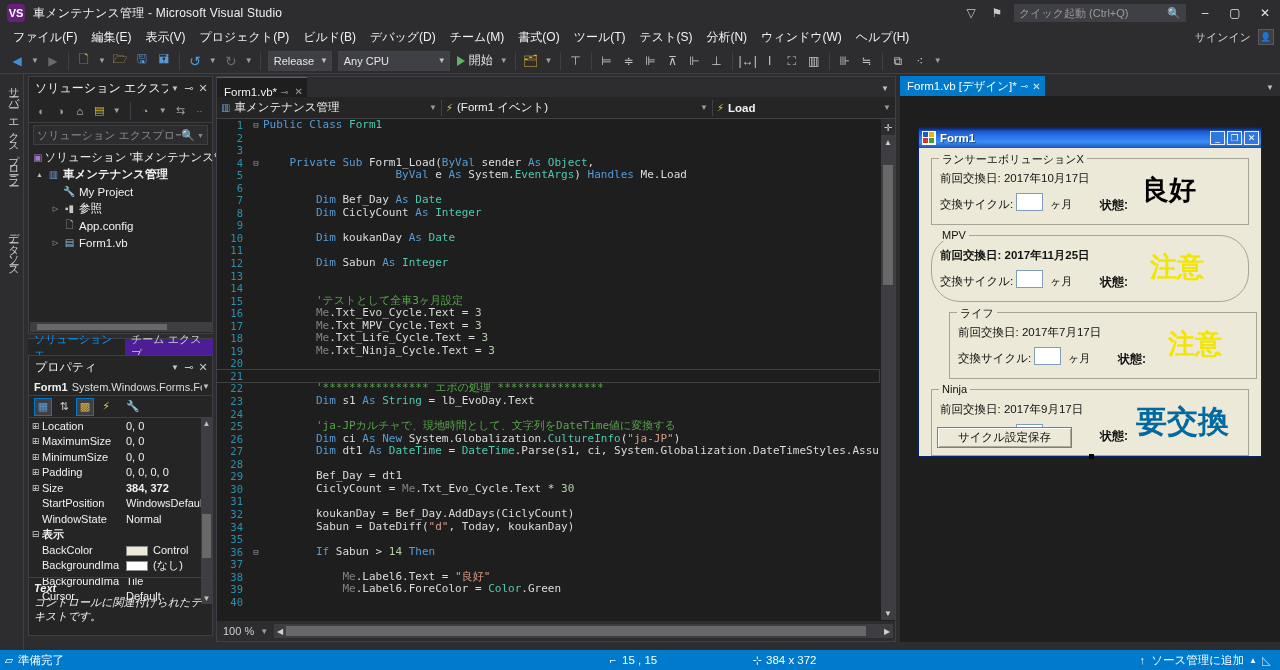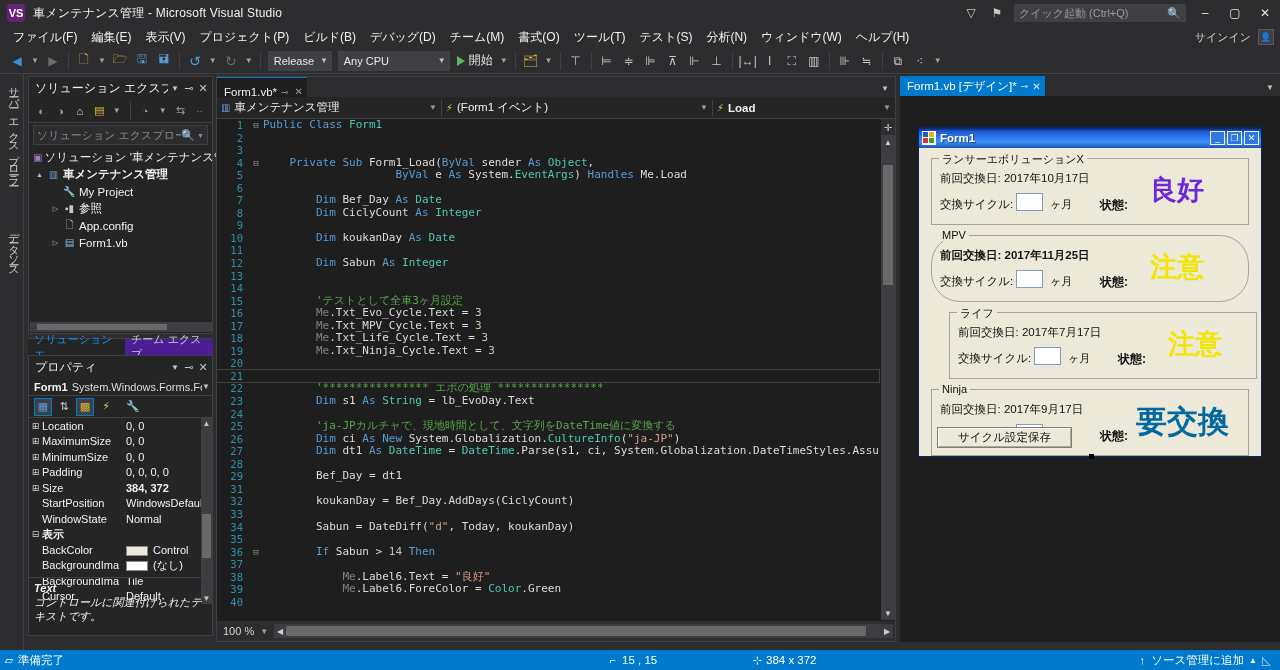--- a/index.html
+++ b/index.html
@@ -561,23 +561,23 @@
           <div class="crow"><span class="ln">20</span><span class="gut"></span><span class="ctext"></span></div>
           <div class="crow cur-line"><span class="ln">21</span><span class="gut"></span><span class="ctext"></span></div>
           <div class="crow"><span class="ln">22</span><span class="gut"></span><span class="ctext">        <span class="c">'**************** エボの処理 ****************</span></span></div>
           <div class="crow"><span class="ln">23</span><span class="gut"></span><span class="ctext">        <span class="k">Dim </span><span class="w">s1 </span><span class="k">As </span><span class="t">String</span><span class="w"> = lb_EvoDay.Text</span></span></div>
           <div class="crow"><span class="ln">24</span><span class="gut"></span><span class="ctext"></span></div>
           <div class="crow"><span class="ln">25</span><span class="gut"></span><span class="ctext">        <span class="c">'ja-JPカルチャで、現地時間として、文字列をDateTime値に変換する</span></span></div>
           <div class="crow"><span class="ln">26</span><span class="gut"></span><span class="ctext">        <span class="k">Dim </span><span class="w">ci </span><span class="k">As </span><span class="k">New </span><span class="w">System.Globalization.</span><span class="t">CultureInfo</span><span class="w">(</span><span class="s">"ja-JP"</span><span class="w">)</span></span></div>
           <div class="crow"><span class="ln">27</span><span class="gut"></span><span class="ctext">        <span class="k">Dim </span><span class="w">dt1 </span><span class="k">As </span><span class="t">DateTime</span><span class="w"> = </span><span class="t">DateTime</span><span class="w">.Parse(s1, ci, System.Globalization.DateTimeStyles.Assu</span></span></div>
           <div class="crow"><span class="ln">28</span><span class="gut"></span><span class="ctext"></span></div>
           <div class="crow"><span class="ln">29</span><span class="gut"></span><span class="ctext">        <span class="w">Bef_Day = dt1</span></span></div>
+          <div class="crow"><span class="ln">30</span><span class="gut"></span><span class="ctext">        <span class="w">CiclyCount = </span><span class="me">Me</span><span class="w">.Txt_Evo_Cycle.Text * </span><span class="n">30</span></span></div>
           <div class="crow"><span class="ln">31</span><span class="gut"></span><span class="ctext"></span></div>
           <div class="crow"><span class="ln">32</span><span class="gut"></span><span class="ctext">        <span class="w">koukanDay = Bef_Day.AddDays(CiclyCount)</span></span></div>
-          <div class="crow"><span class="ln">33</span><span class="gut"></span><span class="ctext"></span></div>
           <div class="crow"><span class="ln">34</span><span class="gut"></span><span class="ctext">        <span class="w">Sabun = DateDiff(</span><span class="s">"d"</span><span class="w">, Today, koukanDay)</span></span></div>
           <div class="crow"><span class="ln">35</span><span class="gut"></span><span class="ctext"></span></div>
           <div class="crow"><span class="ln">36</span><span class="gut">⊟</span><span class="ctext">        <span class="k">If </span><span class="w">Sabun &gt; </span><span class="n">14 </span><span class="k">Then</span></span></div>
           <div class="crow"><span class="ln">37</span><span class="gut"></span><span class="ctext"></span></div>
           <div class="crow"><span class="ln">38</span><span class="gut"></span><span class="ctext">            <span class="me">Me</span><span class="w">.Label6.Text = </span><span class="s">"良好"</span></span></div>
           <div class="crow"><span class="ln">39</span><span class="gut"></span><span class="ctext">            <span class="me">Me</span><span class="w">.Label6.ForeColor = </span><span class="t">Color</span><span class="w">.Green</span></span></div>
           <div class="crow"><span class="ln">40</span><span class="gut"></span><span class="ctext"></span></div>
         </div>
       <div class="vsb">
         <span class="split">✛</span>
@@ -625,21 +625,21 @@
         <div class="grp" style="left:12px; top:30px; width:318px; height:67px;">
           <span class="gl">ランサーエボリューションX</span>
           <span class="fld-date" style="left:8px; top:12px;">
             <span>前回交換日:</span>
             <span>2017年10月17日</span>
           </span>
           <span class="fld-cyc" style="left:8px; top:38px;">交換サイクル:</span>
           <span class="tbox" style="left:84px; top:34px;"></span>
           <span class="unit" style="left:118px; top:38px;">ヶ月</span>
           <span class="stlbl" style="left:168px; top:38px;">状態:</span>
-          <span class="stval" style="left:218px; top:18px; color:#6d28d9;">良好</span>
+          <span class="stval" style="left:210px; top:18px; color:#000000;">良好</span>
         </div>
 
         <div class="grp" style="left:12px; top:107px; width:318px; height:67px;border-radius:29px;">
           <span class="gl">MPV</span>
           <span class="fld-date" style="left:8px; top:12px;font-weight:bold;">
             <span>前回交換日:</span>
             <span>2017年11月25日</span>
           </span>
           <span class="fld-cyc" style="left:8px; top:38px;">交換サイクル:</span>
           <span class="tbox" style="left:84px; top:34px;"></span>

